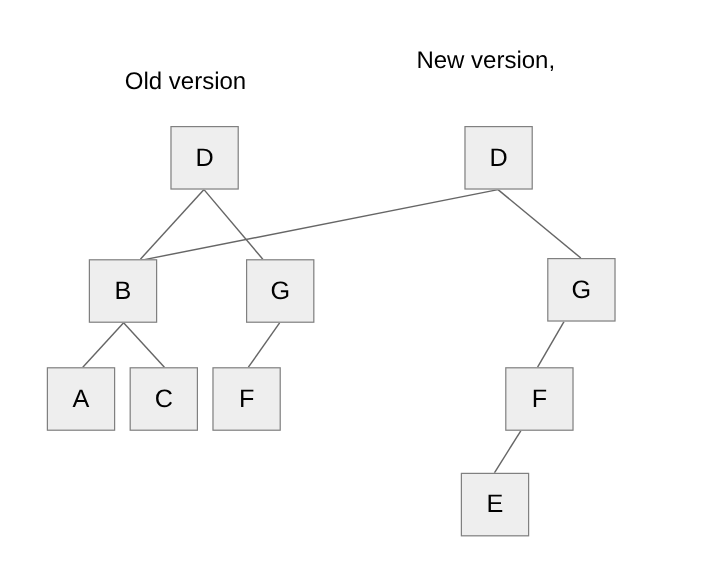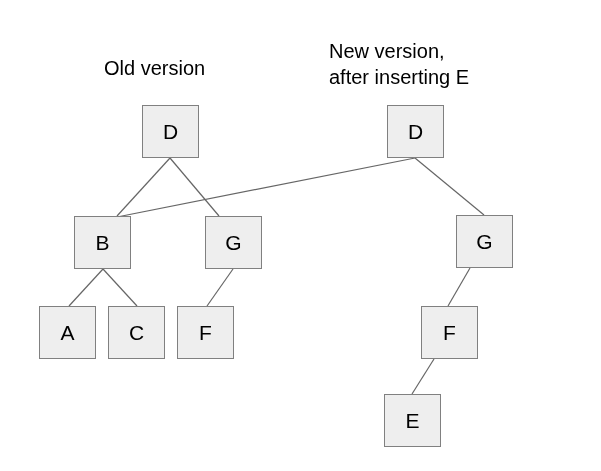--- a/index.html
+++ b/index.html
@@ -35,22 +35,23 @@
     font-size: 20px;
     line-height: 26px;
     color: #000000;
     white-space: pre;
   }
   #title-old {
     left: 104px;
     top: 55px;
   }
   #title-new {
-    left: 329px;
+    left: 347px;
     top: 38px;
+    text-align: center;
   }
   .node-box {
     position: absolute;
     width: 57px;
     height: 53px;
     box-sizing: border-box;
     background: #eeeeee;
     border: 1.5px solid #808080;
     display: flex;
     align-items: center;
@@ -63,21 +64,21 @@
     user-select: none;
   }
 </style>
 </head>
 <body>
 
 <div id="diagram-canvas">
 
   <div class="tree-title" id="title-old">Old version</div>
 
-  <div class="tree-title" id="title-new"><span>New version,</span><br><span>after inserting E</span></div>
+  <div class="tree-title" id="title-new"><span>New version,</span><br></div>
 
   <svg class="edge-layer" width="601" height="471" viewBox="0 0 601 471">
     <g stroke="#666666" stroke-width="1.2" fill="none">
       <line x1="170" y1="158" x2="117" y2="216"></line>
       <line x1="170" y1="158" x2="219" y2="216"></line>
       <line x1="103" y1="269" x2="69" y2="306"></line>
       <line x1="103" y1="269" x2="137" y2="306"></line>
       <line x1="233" y1="269" x2="207" y2="306"></line>
 
       <line x1="415" y1="158" x2="112" y2="218"></line>

